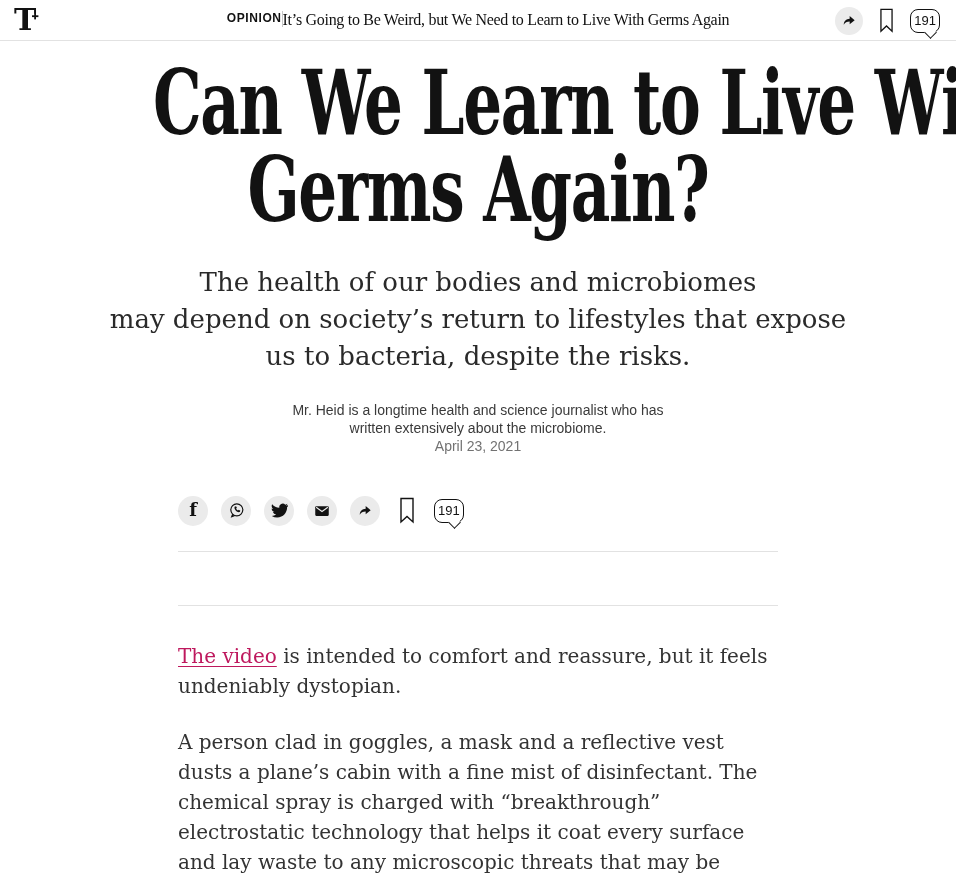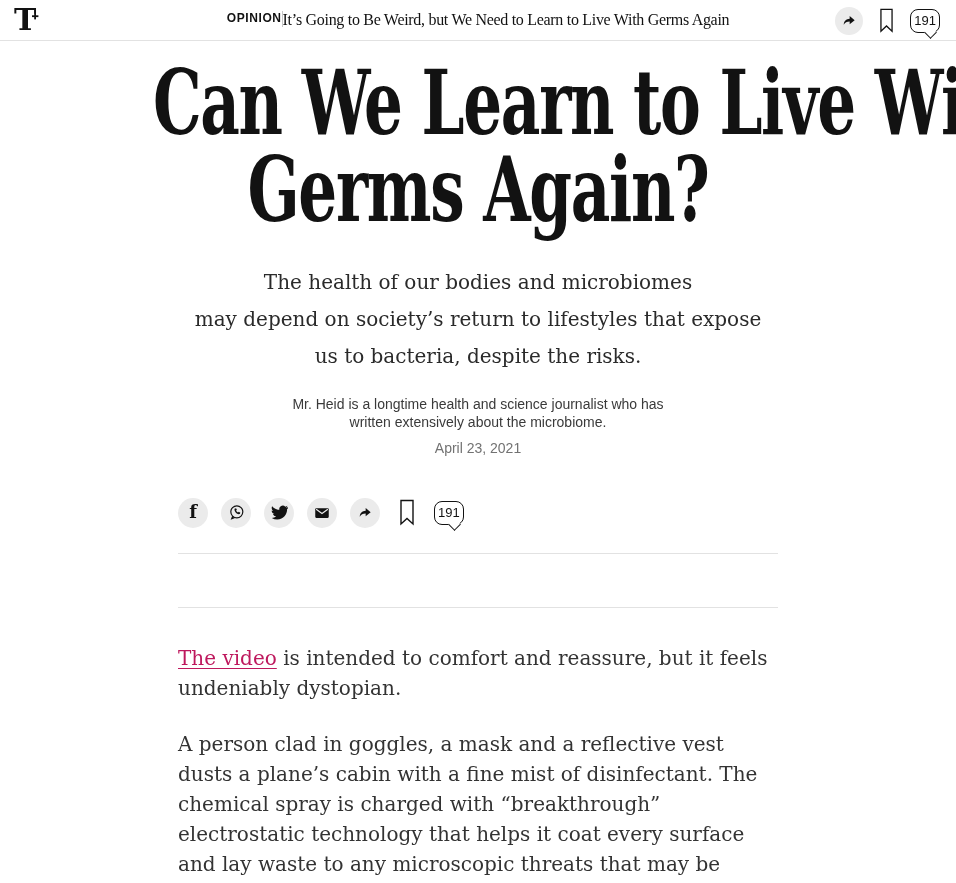--- a/index.html
+++ b/index.html
@@ -85,31 +85,31 @@
     transform:scaleX(.68);
     transform-origin:50% 0;
   }
   .headline span { display:block; white-space:nowrap; }
 
   
   .subtitle {
     margin-top:30px;
     text-align:center;
     font-family:"DejaVu Serif", serif;
-    font-size:20px; line-height:37px;
+    font-size:26px; line-height:37px;
     font-weight:400;
     color:#2a2a2a;
   }
   .subtitle span { display:block; white-space:nowrap; }
 
   
   .byline { margin-top:26px; text-align:center; font-size:15px; font-weight:700; color:#333; }
   .author-note { margin-top:9px; text-align:center; font-size:14px; line-height:18px; color:#3a3a3a; }
   .author-note span { display:block;text-align:center; }
-  .pub-date { margin-top:9px; text-align:center; font-size:14px; color:#727272; }
+  .pub-date { margin-top:1px; text-align:center; font-size:14px; color:#727272; }
 
   
   .column { width:600px; margin:0 auto; }
 
   .share-row {
     margin-top:42px;
     display:flex; align-items:center; gap:13px;
   }
   .share-row .gap-l { margin-left:5px; }
 

